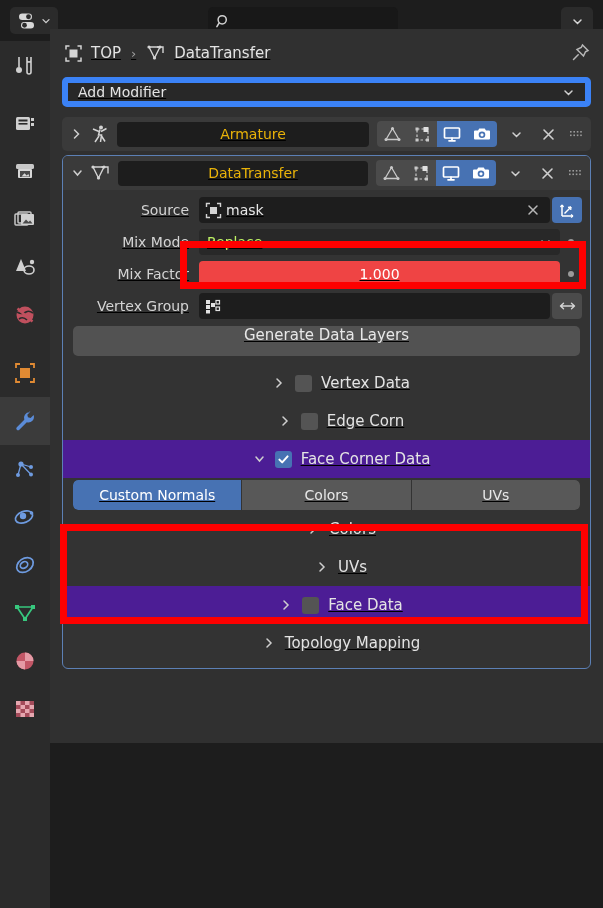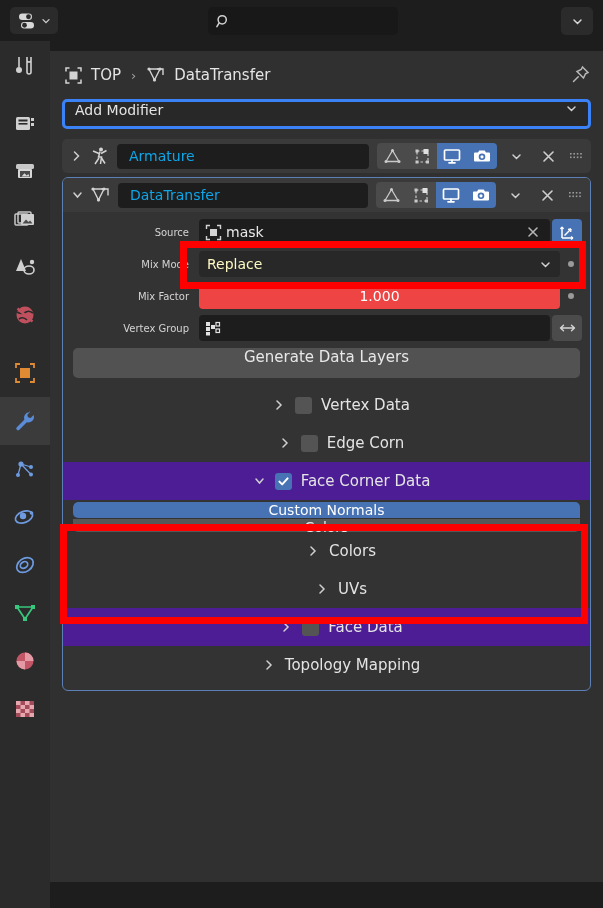--- a/index.html
+++ b/index.html
@@ -48,83 +48,84 @@
     position: relative;
   }
   .tab.active { background: #3b3b3b; }
   .tab.active::before {
     content: ""; position: absolute; right: 0; top: 0; bottom: 0; width: 0px;
   }
   .tabsep { height: 10px; }
 
   
   .props {
-    position: absolute; left: 50px; top: 51px; width: 553px; height: 831px;
+    position: absolute; left: 50px; top: 29px; width: 553px; height: 714px;
     background: #303030;
+    text-decoration: underline;
   }
   .breadcrumb {
     height: 48px; display: flex; align-items: center; padding: 0 12px 0 14px;
     color: #e4e4e4; font-size: 15px; gap: 8px;
   }
   .crumb-sep { color: #a0a0a0; font-size: 13px; margin: 0 2px; }
   .pin { margin-left: auto; }
 
   .content { padding: 0 12px; }
 
   .add-modifier {
     height: 30px; width: 100%; background: #282828;
-    border: 3px solid #3b82f6; border-radius: 5px;
-    display: flex; align-items: flex-start; padding: 0 10px;
+    border: 6px solid #3b82f6; border-radius: 5px;
+    display: flex; align-items: center; padding: 0 10px;
     color: #e4e4e4; font-size: 14px; margin-bottom: 10px;
   }
   .add-modifier .chev { margin-left: auto; }
 
   
   .mod-panel { border-radius: 6px; margin-bottom: 4px; }
   .mod-panel.active {
     border: 1px solid #5c80b5; background: #333333;
   }
   .mod-head {
     height: 34px; background: #3a3a3a; border-radius: 5px;
     display: flex; align-items: center; padding: 0 6px 0 8px; gap: 6px;
   }
   .mod-panel.active .mod-head { border-radius: 5px 5px 0 0; }
   .mod-name {
     flex: 1; height: 25px; background: #1d1d1d; border-radius: 4px;
-    display: flex; align-items: center; padding-left: 12px;
-    color: #0ea5e9; font-size: 14px; margin-right: 2px;
+    display: flex; align-items: center; padding-left: 20px;
+    color: #eab308; font-size: 14px; margin-right: 2px; justify-content: center;
   }
   .togglegrp { display: flex; height: 26px; border-radius: 4px; overflow: hidden; }
   .tog {
     width: 30px; height: 26px; background: #4b4b4b;
     display: flex; align-items: center; justify-content: center;
   }
   .tog.on { background: #4772b3; }
   .hbtn { width: 26px; height: 26px; display: flex; align-items: center; justify-content: center; }
   .grip { width: 18px; display: flex; align-items: center; justify-content: center; }
 
   
   .mod-body { padding: 4px 0 6px 0; }
   .row {
     display: flex; align-items: center; height: 32px; padding: 0 8px 0 8px;
   }
   .rlabel {
     width: 128px; text-align: right; padding-right: 10px;
-    color: #d4d4d4; font-size: 10px;
+    color: #d4d4d4; font-size: 14px;
   }
   .rfield { flex: 1; display: flex; align-items: center; }
   .textfield {
     flex: 1; height: 26px; background: #1d1d1d; border-radius: 4px;
     display: flex; align-items: center; padding: 0 6px; gap: 4px;
     color: #e8e8e8; font-size: 14px;
   }
   .drop {
     flex: 1; height: 26px; background: #282828; border-radius: 4px;
     display: flex; align-items: center; padding: 0 8px;
-    color: #fef9c3; font-size: 14px;
+    color: #bef264; font-size: 14px;
   }
   .drop .chev { margin-left: auto; }
   .slider {
     flex: 1; height: 26px; background: #ef4444; border-radius: 4px;
     display: flex; align-items: center; justify-content: center;
     color: #ffffff; font-size: 14px;
   }
   .deco { width: 22px; display: flex; align-items: center; justify-content: center; }
   .dot { width: 6px; height: 6px; border-radius: 50%; background: #9a9a9a; }
   .sq-btn {
@@ -147,21 +148,21 @@
   }
   .subpanel.shade { background: #4c1d95; }
   .cbox {
     width: 17px; height: 17px; border-radius: 3px; background: #545454;
     display: flex; align-items: center; justify-content: center; flex: none;
   }
   .cbox.checked { background: #4772b3; }
 
   .segctl {
     display: flex; margin: 2px 10px 0 10px; height: 30px;
-    border-radius: 5px; overflow: hidden; gap: 1px; flex-direction: column;
+    border-radius: 5px; overflow: hidden; gap: 1px;
   }
   .seg {
     flex: 1; background: #585858; display: flex; align-items: center; justify-content: center;
     color: #e8e8e8; font-size: 14px;
   }
   .seg.on { background: #4772b3; color: #ffffff; }
   .seg:first-child { border-radius: 5px 0 0 5px; }
   .seg:last-child { border-radius: 0 5px 5px 0; }
 
   

